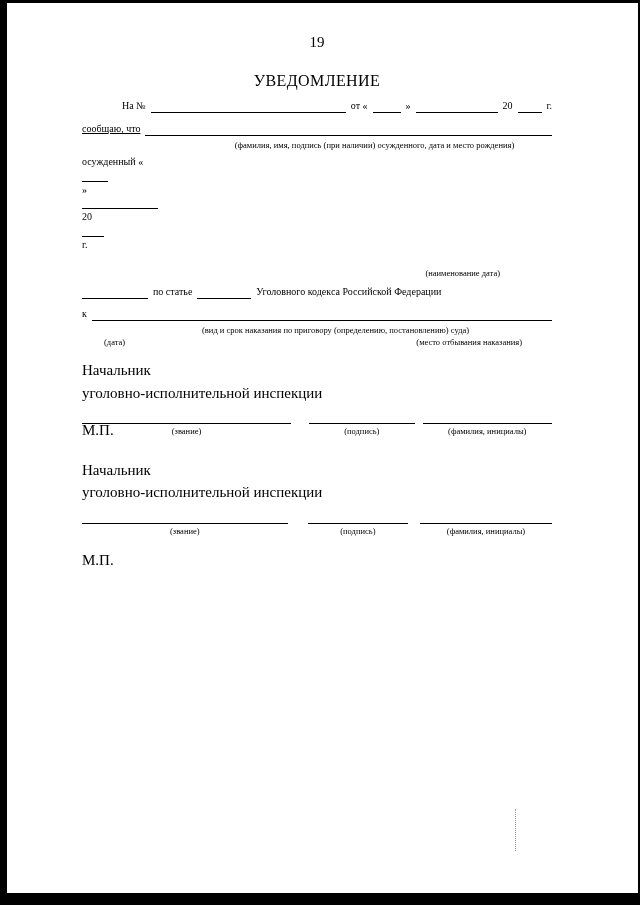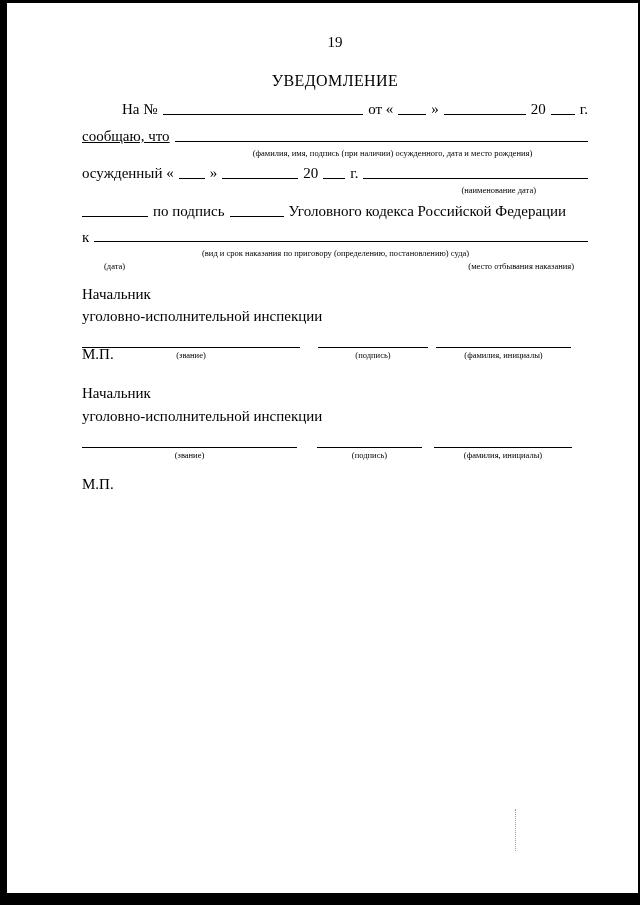--- a/index.html
+++ b/index.html
@@ -7,45 +7,45 @@
   .scan {
     width: 640px; height: 905px; background: #ffffff; position: relative;
     border-top: 3px solid #000;
     border-right: 2px solid #000;
     border-bottom: 12px solid #000;
     border-left: 7px solid #000;
     font-family: "Liberation Serif", "DejaVu Serif", serif;
     color: #000;
     overflow: hidden;
   }
-  .content { padding: 30px 50px 0 75px; }
+  .content { padding: 30px 86px 0 75px; }
 
   .page-number { text-align: center; font-size: 15px; line-height: 1.2; }
   .title { text-align: center; font-weight: normal; font-size: 16px; margin-top: 20px; letter-spacing: 0.4px; line-height: 1.2; }
 
-  .row { display: flex; align-items: center; column-gap: 5px; font-size: 15px; line-height: 1.25; flex-wrap: nowrap; }
+  .row { display: flex; align-items: flex-start; column-gap: 5px; font-size: 10px; line-height: 1.25; flex-wrap: nowrap; }
   .row .t { white-space: nowrap; }
   .blank { border-bottom: 1px solid #000; height: 13px; display: inline-block; margin-bottom: 2px; flex: 0 0 auto; }
   .grow { flex: 1 1 auto; }
 
   .w22 { width: 22px; } .w24 { width: 24px; } .w26 { width: 26px; } .w28 { width: 28px; }
   .w54 { width: 54px; } .w66 { width: 66px; } .w76 { width: 76px; } .w82 { width: 82px; }
   .w100 { width: 100px; }
 
   .cap { font-size: 8.5px; line-height: 1.2; color: #000; text-align: center; }
   .cap-fio { text-align: center; padding-left: 115px; margin-top: 2px; }
   .cap-court { text-align: right; padding-right: 52px; margin-top: 2px; }
   .cap-punish { text-align: left; padding-left: 120px; margin-top: 2px; }
   .cap-dateplace { display: flex; margin-top: 2px; }
   .cap-date { margin-left: 22px; }
-  .cap-place { margin-left: auto; margin-right: 14px; }
+  .cap-place { margin-left: auto; margin-right: 30px; }
 
   .indent1 { padding-left: 40px; margin-top: 10px; }
   .mt8 { margin-top: 8px; text-decoration: underline; }
-  .mt6 { margin-top: 6px; }
+  .mt6 { margin-top: 6px; flex-direction: column; }
   .mt7 { margin-top: 7px; }
 
   .chief { font-size: 15px; line-height: 1.25; }
   .chief-1 { margin-top: 14px; }
   .chief-1b { margin-top: 24px; }
   .chief-2 { margin-top: 4px; }
 
   .sigline { display: flex; margin-top: 10px; align-items: flex-end; }
   .sigline .seg { border-bottom: 1px solid #000; height: 12px; display: inline-block; }
   .s1a { width: 218px; } .s2a { width: 110px; margin-left: 18px; } .s3a { width: 135px; margin-left: 8px; }
@@ -101,21 +101,21 @@
       <span class="t">20</span>
       <span class="blank w22"></span>
       <span class="t">г.</span>
       <span class="blank grow"></span>
     </div>
 
     <div class="cap cap-court">(наименование дата)</div>
 
     <div class="row mt7">
       <span class="blank w66"></span>
-      <span class="t">по подпись</span>
+      <span class="t">по статье</span>
       <span class="blank w54"></span>
       <span class="t">Уголовного кодекса Российской Федерации</span>
     </div>
 
     <div class="row mt7">
       <span class="t">к</span>
       <span class="blank grow"></span>
     </div>
 
     <div class="cap cap-punish">(вид и срок наказания по приговору (определению, постановлению) суда)</div>

